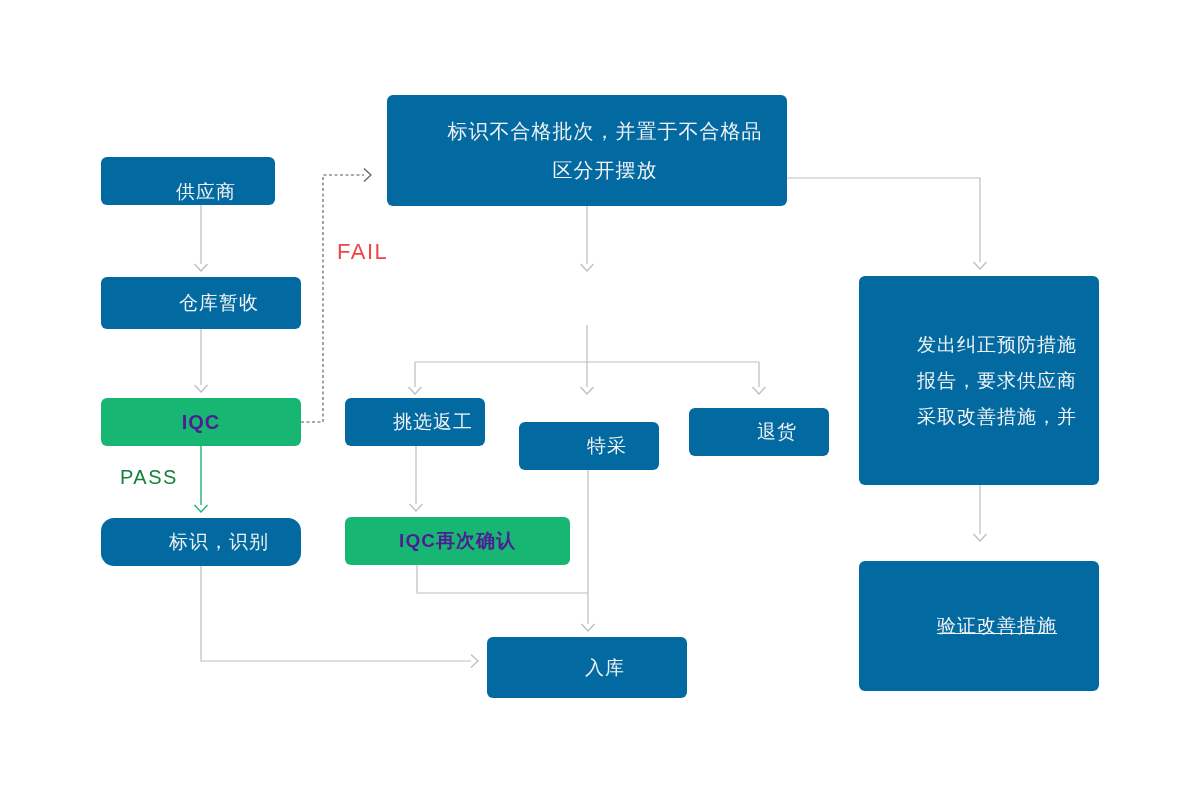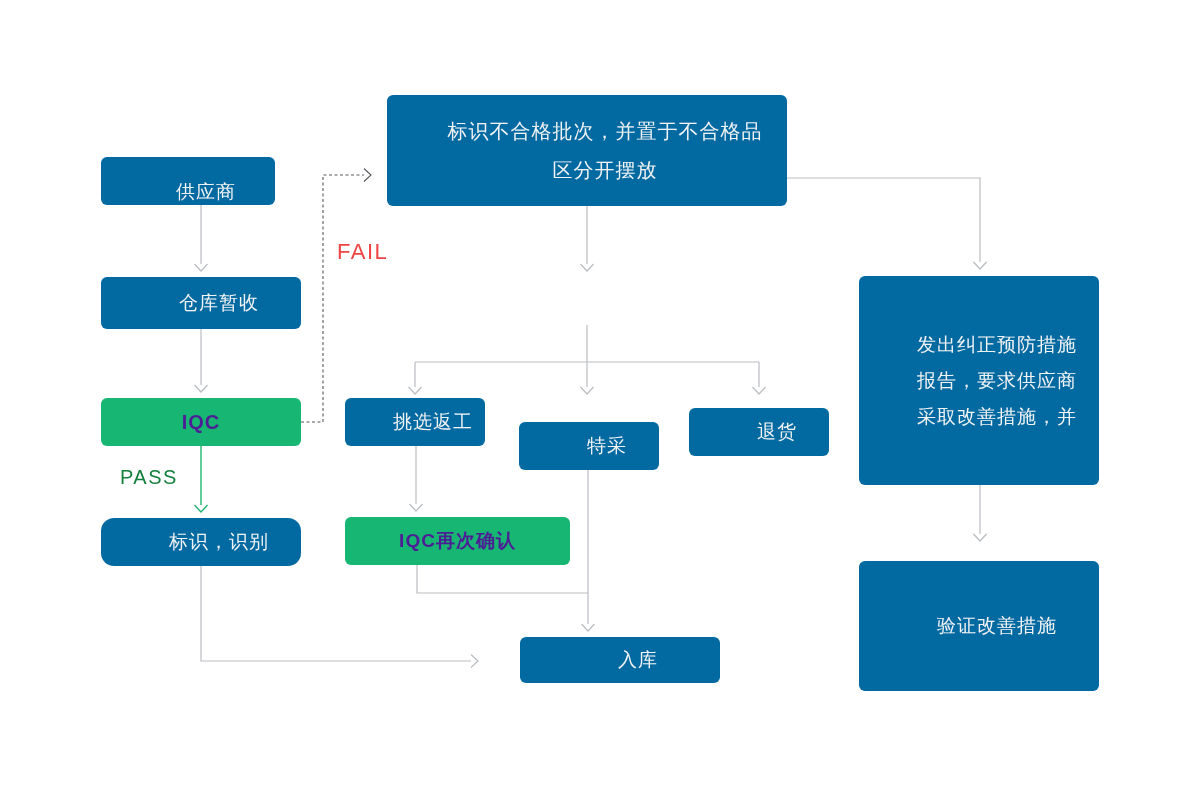--- a/index.html
+++ b/index.html
@@ -25,23 +25,23 @@
   #n-supplier      { left:101px; top:157px; width:174px; height:48px;justify-content:flex-end; }
   #n-warehouse     { left:101px; top:277px; width:200px; height:52px; }
   #n-iqc           { left:101px; top:398px; width:200px; height:48px; font-size:20px; }
   #n-mark          { left:101px; top:518px; width:200px; height:48px;border-radius:13px; }
   #n-nonconforming { left:387px; top:95px;  width:400px; height:111px; font-size:20px; line-height:39px; }
   #n-mrb           { left:487px; top:277px; width:200px; height:48px; font-size:20px; }
   #n-sort          { left:345px; top:398px; width:140px; height:48px; }
   #n-special       { left:519px; top:398px; width:140px; height:48px;margin-top:24px; }
   #n-return        { left:689px; top:408px; width:140px; height:48px; }
   #n-reconfirm     { left:345px; top:517px; width:225px; height:48px; }
-  #n-in            { left:487px; top:637px; width:200px; height:46px;margin-left:33px; }
+  #n-in            { left:487px; top:637px; width:200px; height:61px; }
   #n-capa          { left:859px; top:276px; width:240px; height:209px; line-height:36px; }
-  #n-verify        { left:859px; top:561px; width:240px; height:130px; line-height:36px; }
+  #n-verify        { left:859px; top:561px; width:240px; height:130px; line-height:36px;text-decoration:underline; }
 
   .node .line { display:block; }
 
   .edge-label { position:absolute; font-weight:400; }
   #lbl-pass { left:120px; top:466px; color:#15803d; font-size:20px; letter-spacing:1.5px; }
   #lbl-fail { left:337px; top:239px; color:#ef4444; font-size:22px; letter-spacing:1.5px; }
 </style>
 </head>
 <body>
 

